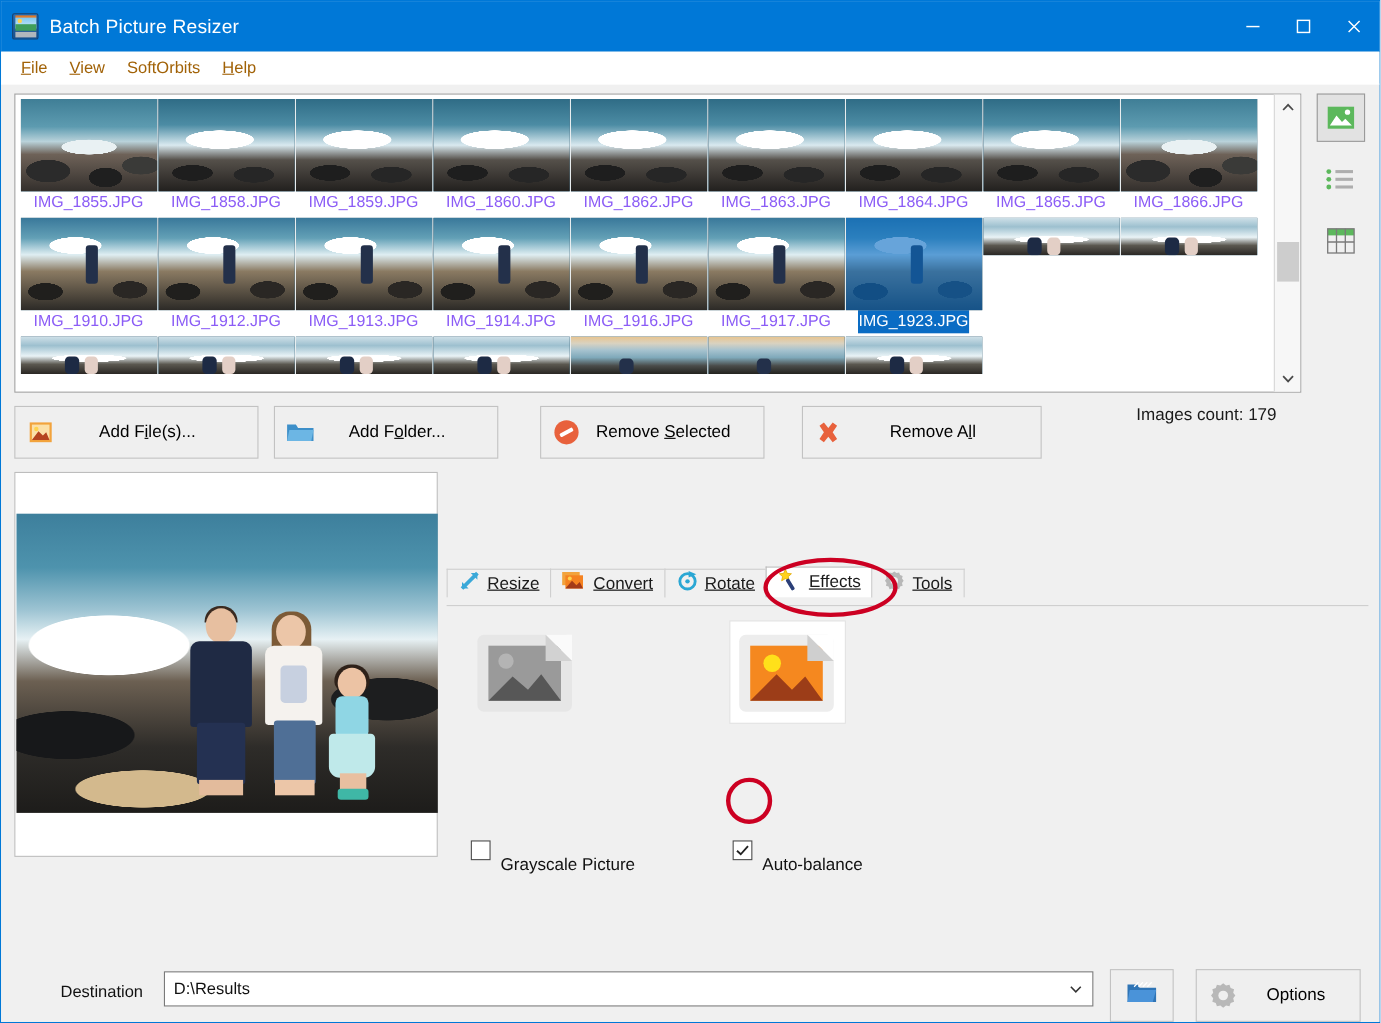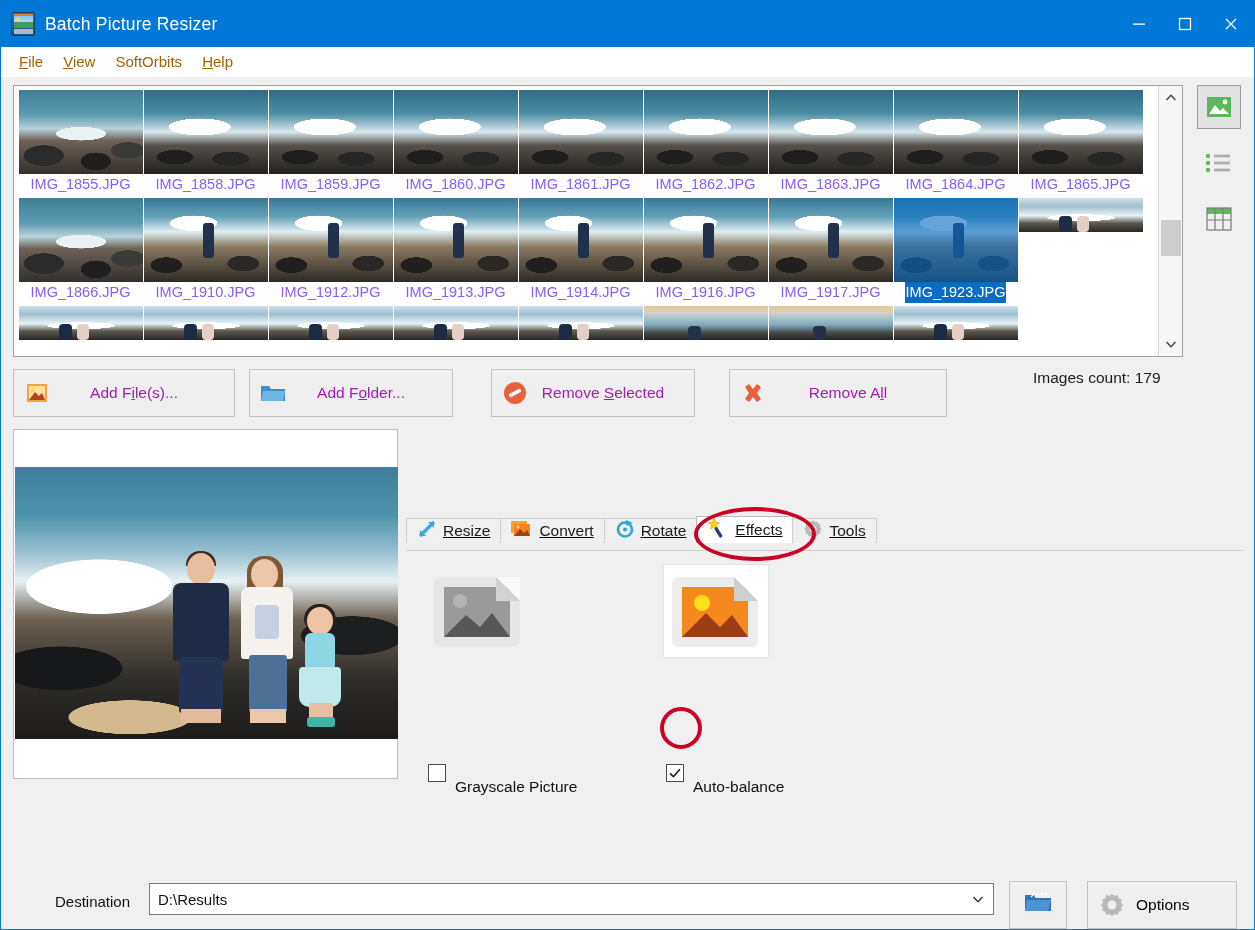--- a/index.html
+++ b/index.html
@@ -156,21 +156,21 @@
   }
   .vbtn.active { background:#e2e2e2; border:1px solid #9a9a9a; }
 
   
   .actions { position:absolute; left:12px; top:292px; width:1230px; height:50px; }
   .abtn {
     position:absolute; top:0; height:48px; background:#efefef;
     border:1px solid #c2c2c2; display:flex; align-items:center;
   }
   .abtn .ic { width:46px; display:flex; align-items:center; justify-content:center; }
-  .abtn .lbl { flex:1 1 auto; text-align:center; font-size:15.5px; color:#a21caf; padding-right:26px; }
+  .abtn .lbl { flex:1 1 auto; text-align:center; font-size:15.5px; color:#000000; padding-right:26px; }
   .abtn .lbl u { text-decoration:underline; }
   .b1 { left:0; width:222px; }
   .b2 { left:236px; width:204px; }
   .b3 { left:478px; width:204px; }
   .b4 { left:716px; width:218px; }
   .imgcount {
     position:absolute; left:1020px; top:0; font-size:15.5px; color:#1a1a1a;
     white-space:nowrap;
   }
 
@@ -261,21 +261,21 @@
   .browse-btn {
     position:absolute; left:1008px; top:4px; width:58px; height:48px;
     background:#efefef; border:1px solid #c2c2c2;
     display:flex; align-items:center; justify-content:center;
   }
   .opt-btn {
     position:absolute; left:1086px; top:4px; width:150px; height:48px;
     background:#efefef; border:1px solid #c2c2c2; display:flex; align-items:center;
   }
   .opt-btn .ic, .start-btn .ic { width:48px; display:flex; align-items:center; justify-content:center; }
-  .opt-btn .lbl { flex:1 1 auto; text-align:left; font-size:15.5px; padding-right:16px; }
+  .opt-btn .lbl { flex:1 1 auto; text-align:center; font-size:15.5px; padding-right:16px; }
 
   
   .anno { position:absolute; border:4px solid #cc0022; border-radius:50%; pointer-events:none; }
   .anno-effects { left:693px; top:430px; width:122px; height:54px; }
   .anno-autobal { left:659px; top:630px; width:42px; height:42px; }
 </style>
 </head>
 <body>
 
 <div class="app">
@@ -341,26 +341,20 @@
             <div class="thumb">
               <div class="pic">
                 <div class="sc wave"></div>
               </div>
               <div><span class="cap">IMG_1860.JPG</span></div>
             </div>
             <div class="thumb">
               <div class="pic">
                 <div class="sc wave"></div>
               </div>
-              <div><span class="cap">IMG_1861.JPG</span></div>
-            </div>
-            <div class="thumb">
-              <div class="pic">
-                <div class="sc wave"></div>
-              </div>
               <div><span class="cap">IMG_1862.JPG</span></div>
             </div>
             <div class="thumb">
               <div class="pic">
                 <div class="sc wave"></div>
               </div>
               <div><span class="cap">IMG_1863.JPG</span></div>
             </div>
             <div class="thumb">
               <div class="pic">

